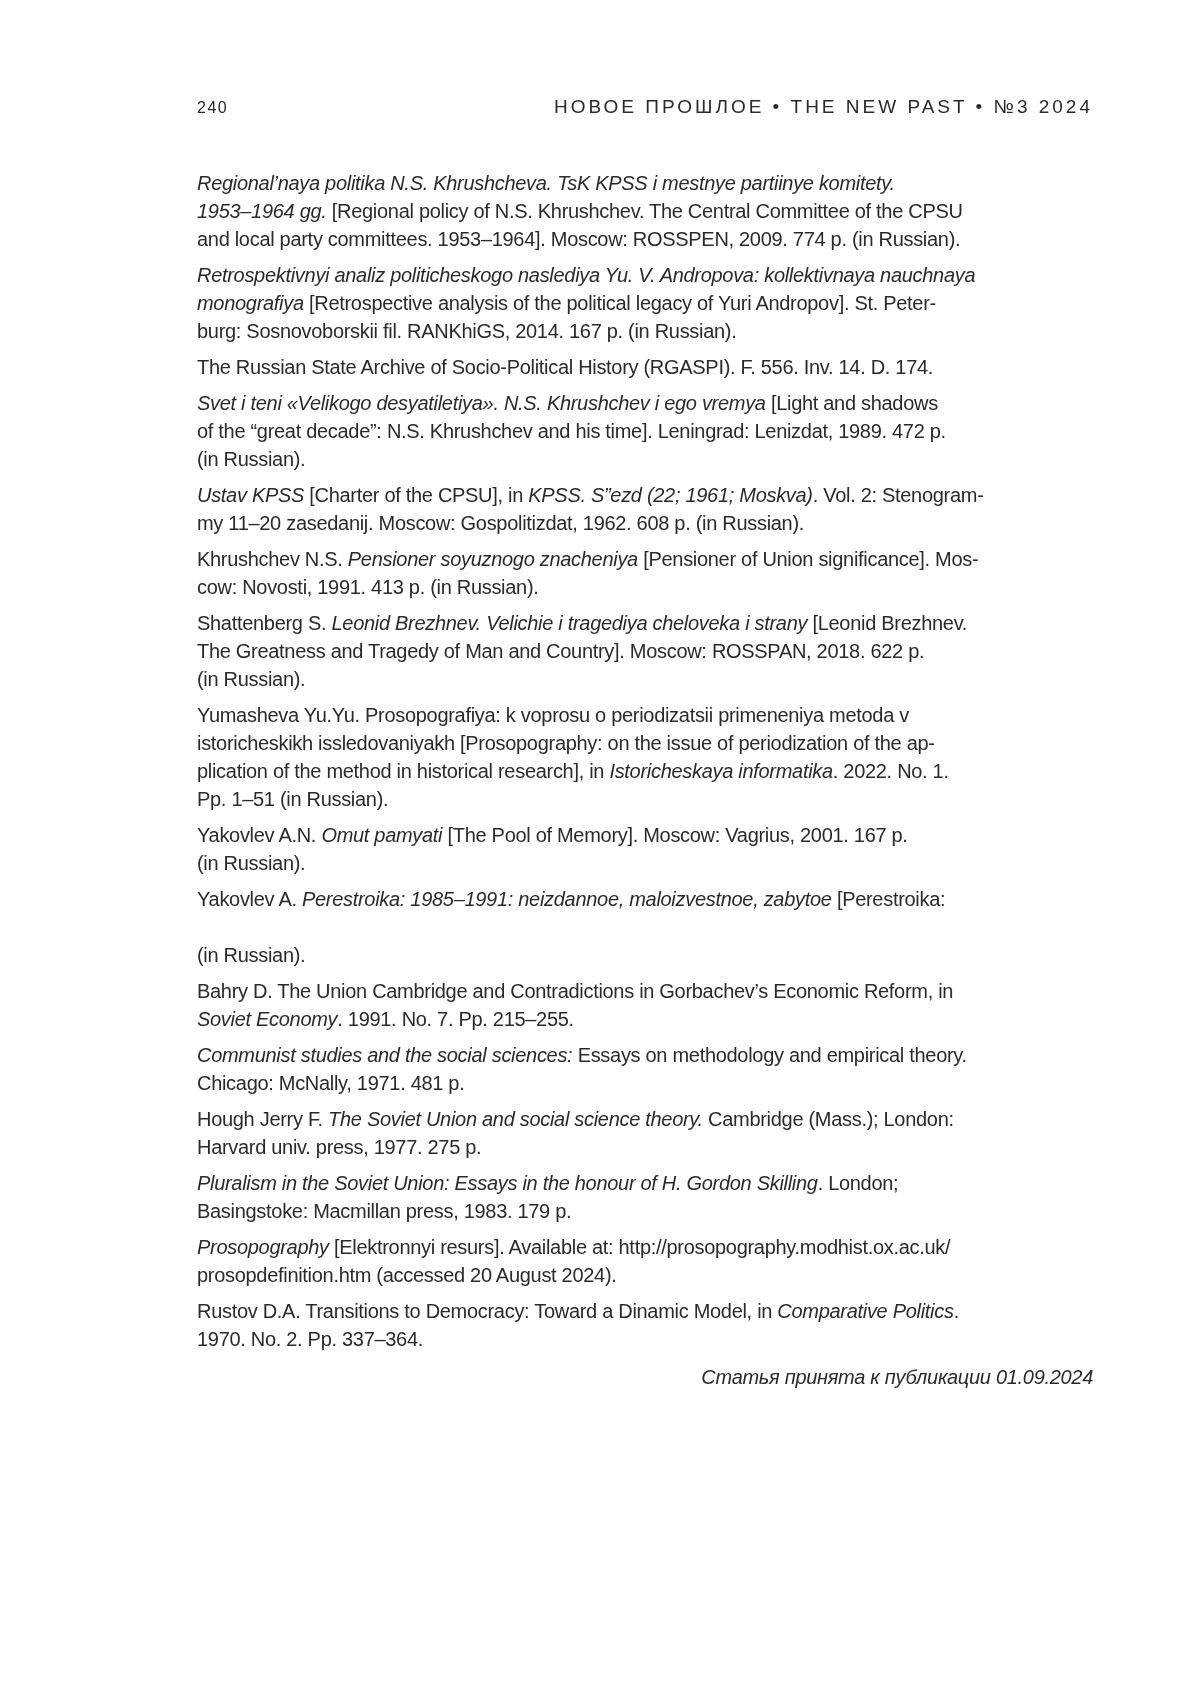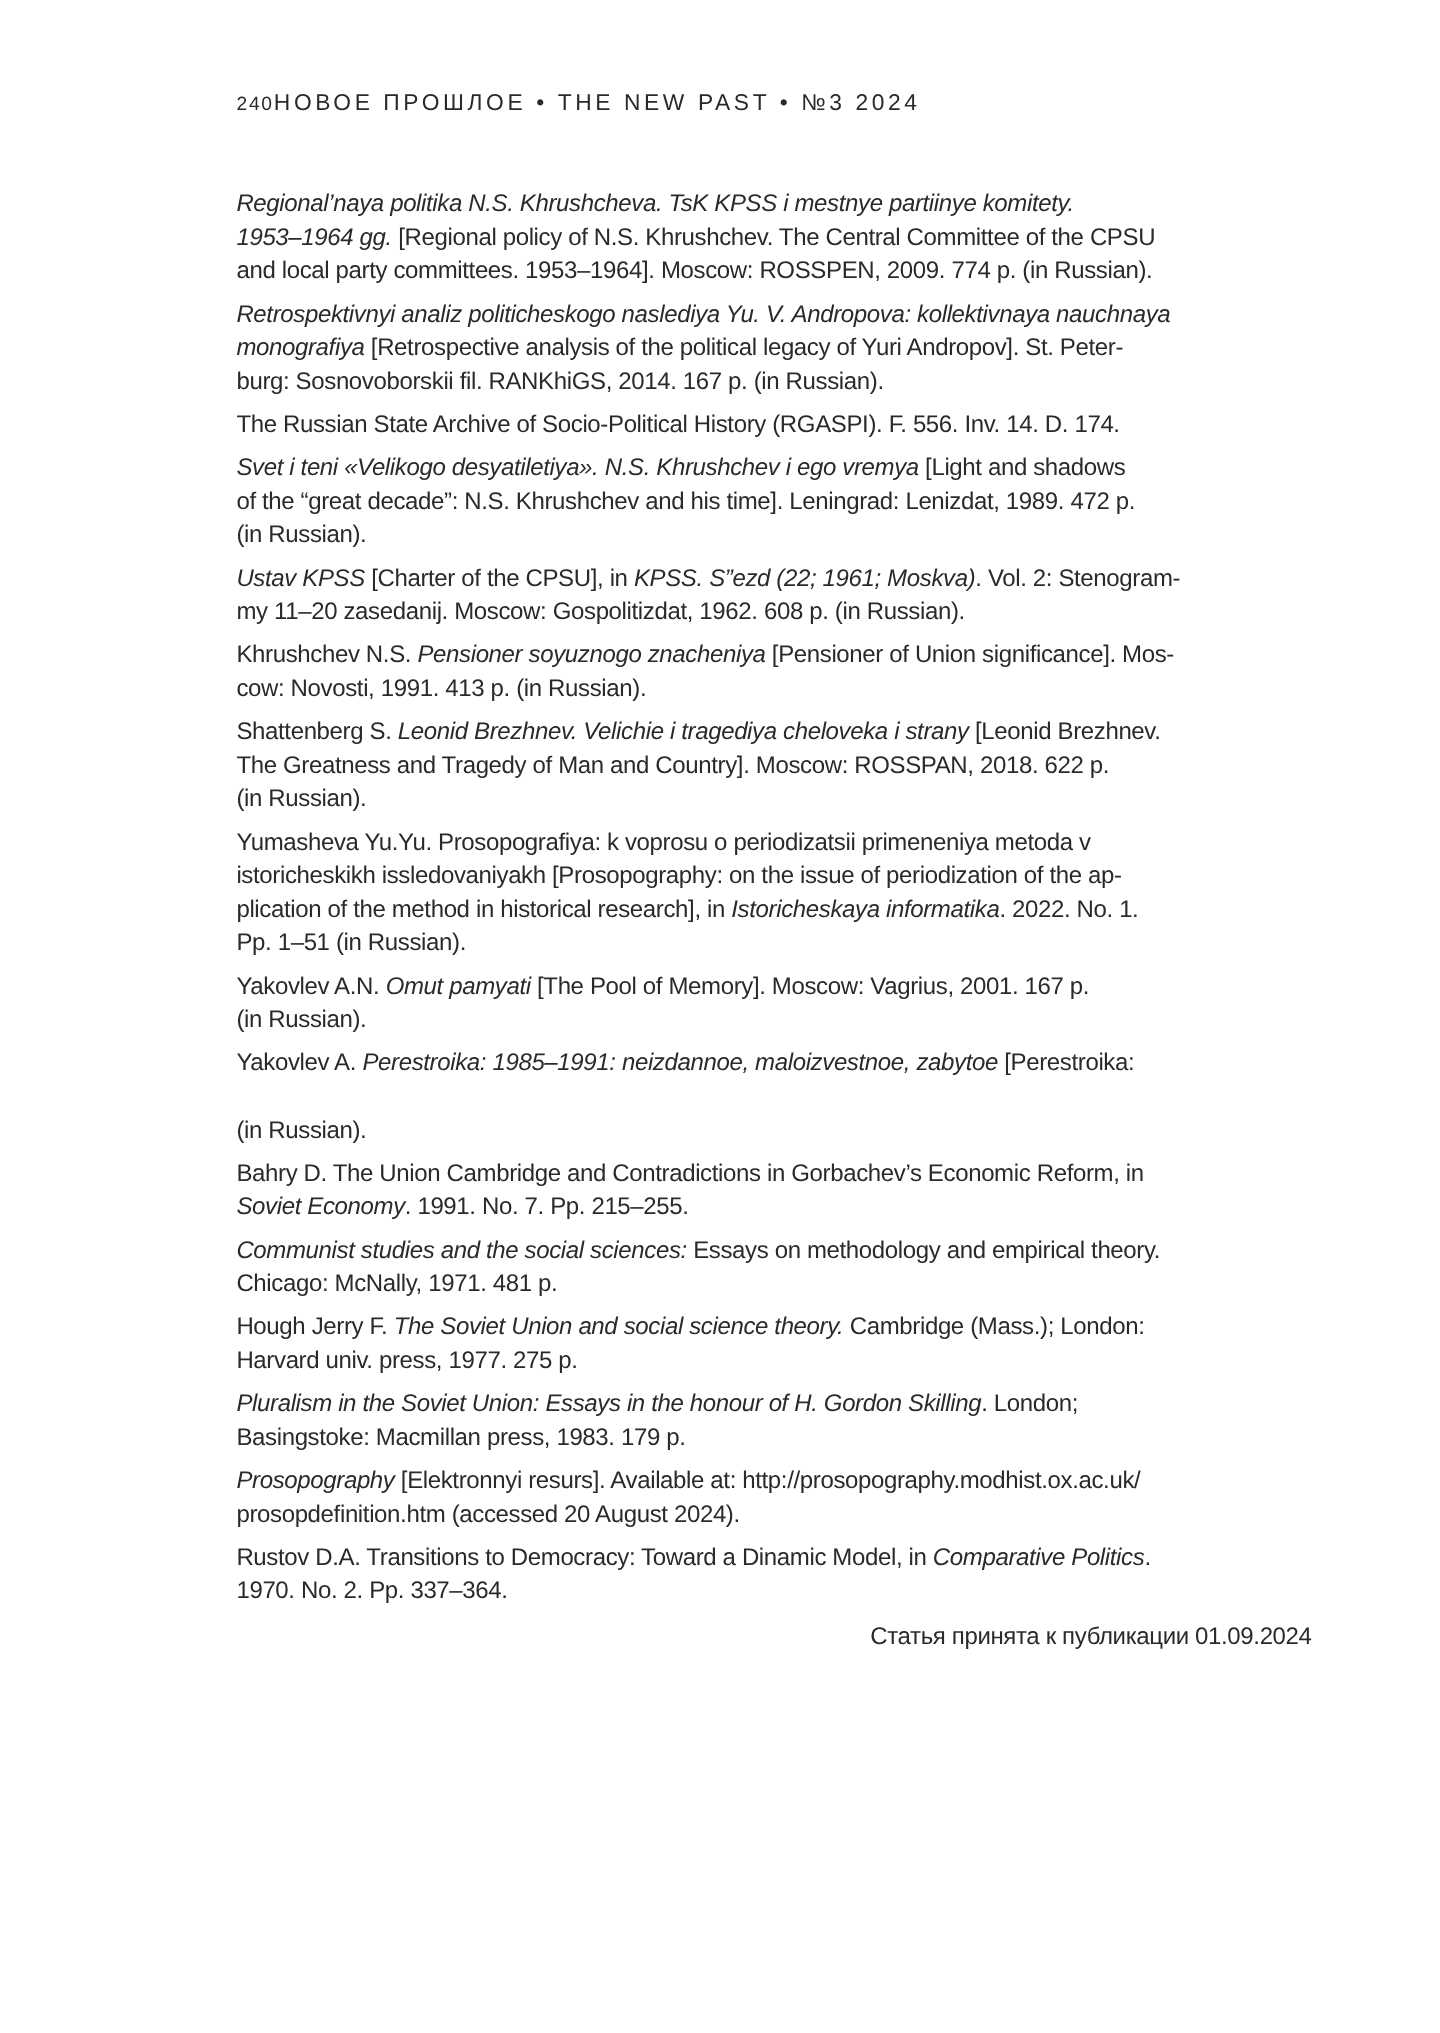--- a/index.html
+++ b/index.html
@@ -12,55 +12,57 @@
     width: 1200px;
     height: 1694px;
     margin: 0 auto;
     background: #ffffff;
     font-family: "Liberation Sans", "DejaVu Sans", sans-serif;
     color: #2a2a2c;
     overflow: hidden;
   }
   .running-head {
     position: absolute;
-    top: 76px;
+    top: 96px;
     left: 197px;
     right: 107px;
     display: flex;
+    justify-content: space-between;
     align-items: baseline;
     font-size: 16px;
   }
   .pagenum {
     letter-spacing: 1.5px;
   }
   .masthead {
     font-size: 19px;
     letter-spacing: 3px;
     white-space: nowrap;
   }
   .content {
     position: absolute;
-    top: 156px;
+    top: 169px;
     left: 197px;
     width: 896px;
   }
   .ref {
     margin: 0 0 8px 0;
     font-size: 20px;
     line-height: 28px;
     letter-spacing: -0.3px;
   }
   .it {
     font-style: italic;
   }
   .acceptance {
     margin: 10px 0 0 0;
     font-size: 20px;
     line-height: 28px;
     letter-spacing: -0.3px;
+    font-style: italic;
     text-align: right;
   }
 </style>
 </head>
 <body>
 
 <div class="page">
   <header class="running-head">
     <span class="pagenum">240</span>
     <span class="masthead">НОВОЕ ПРОШЛОЕ • THE NEW PAST • №3 2024</span>

